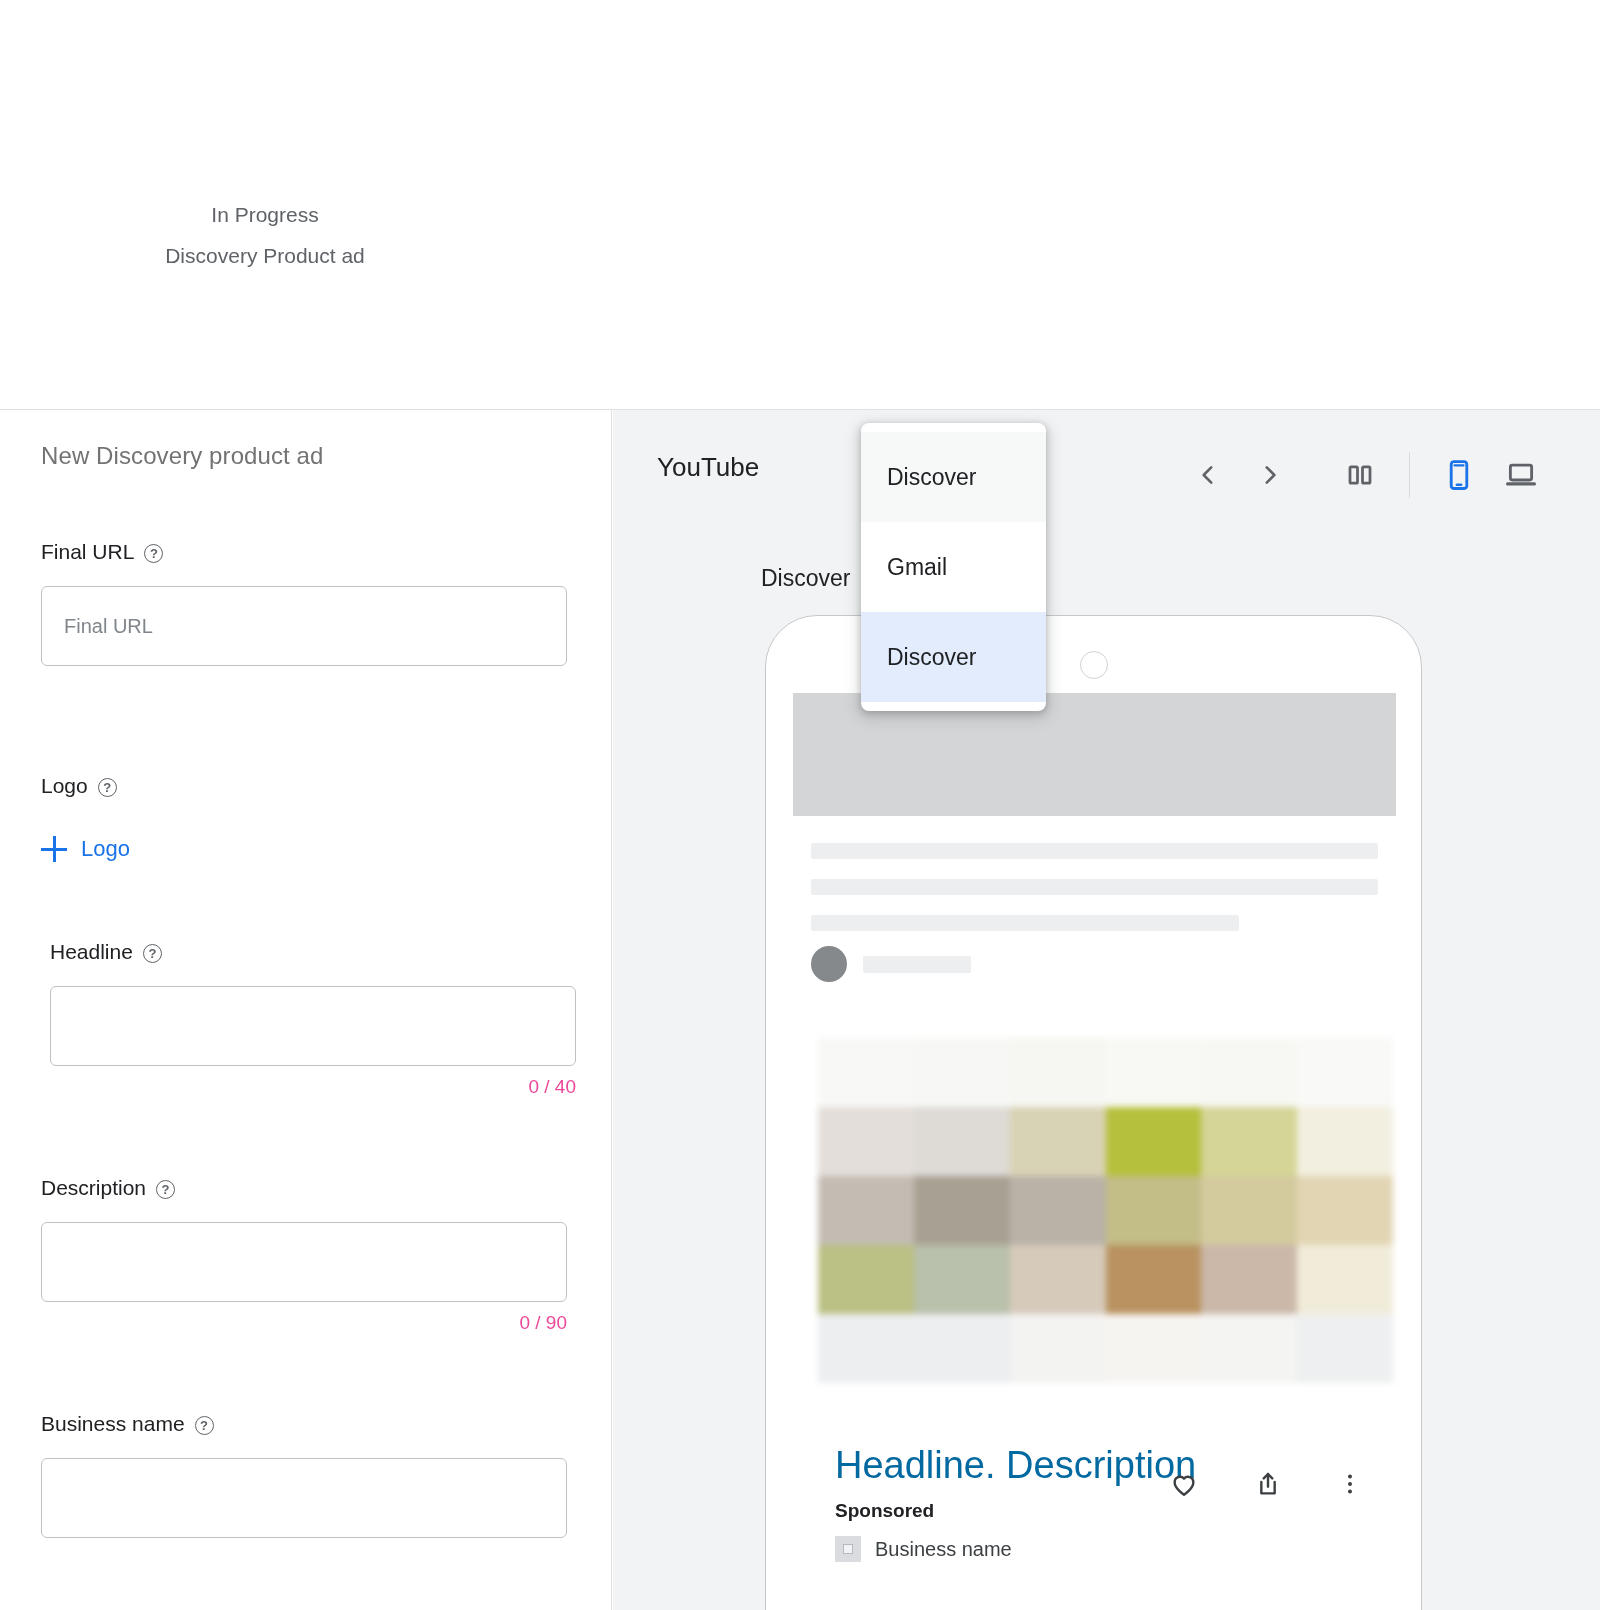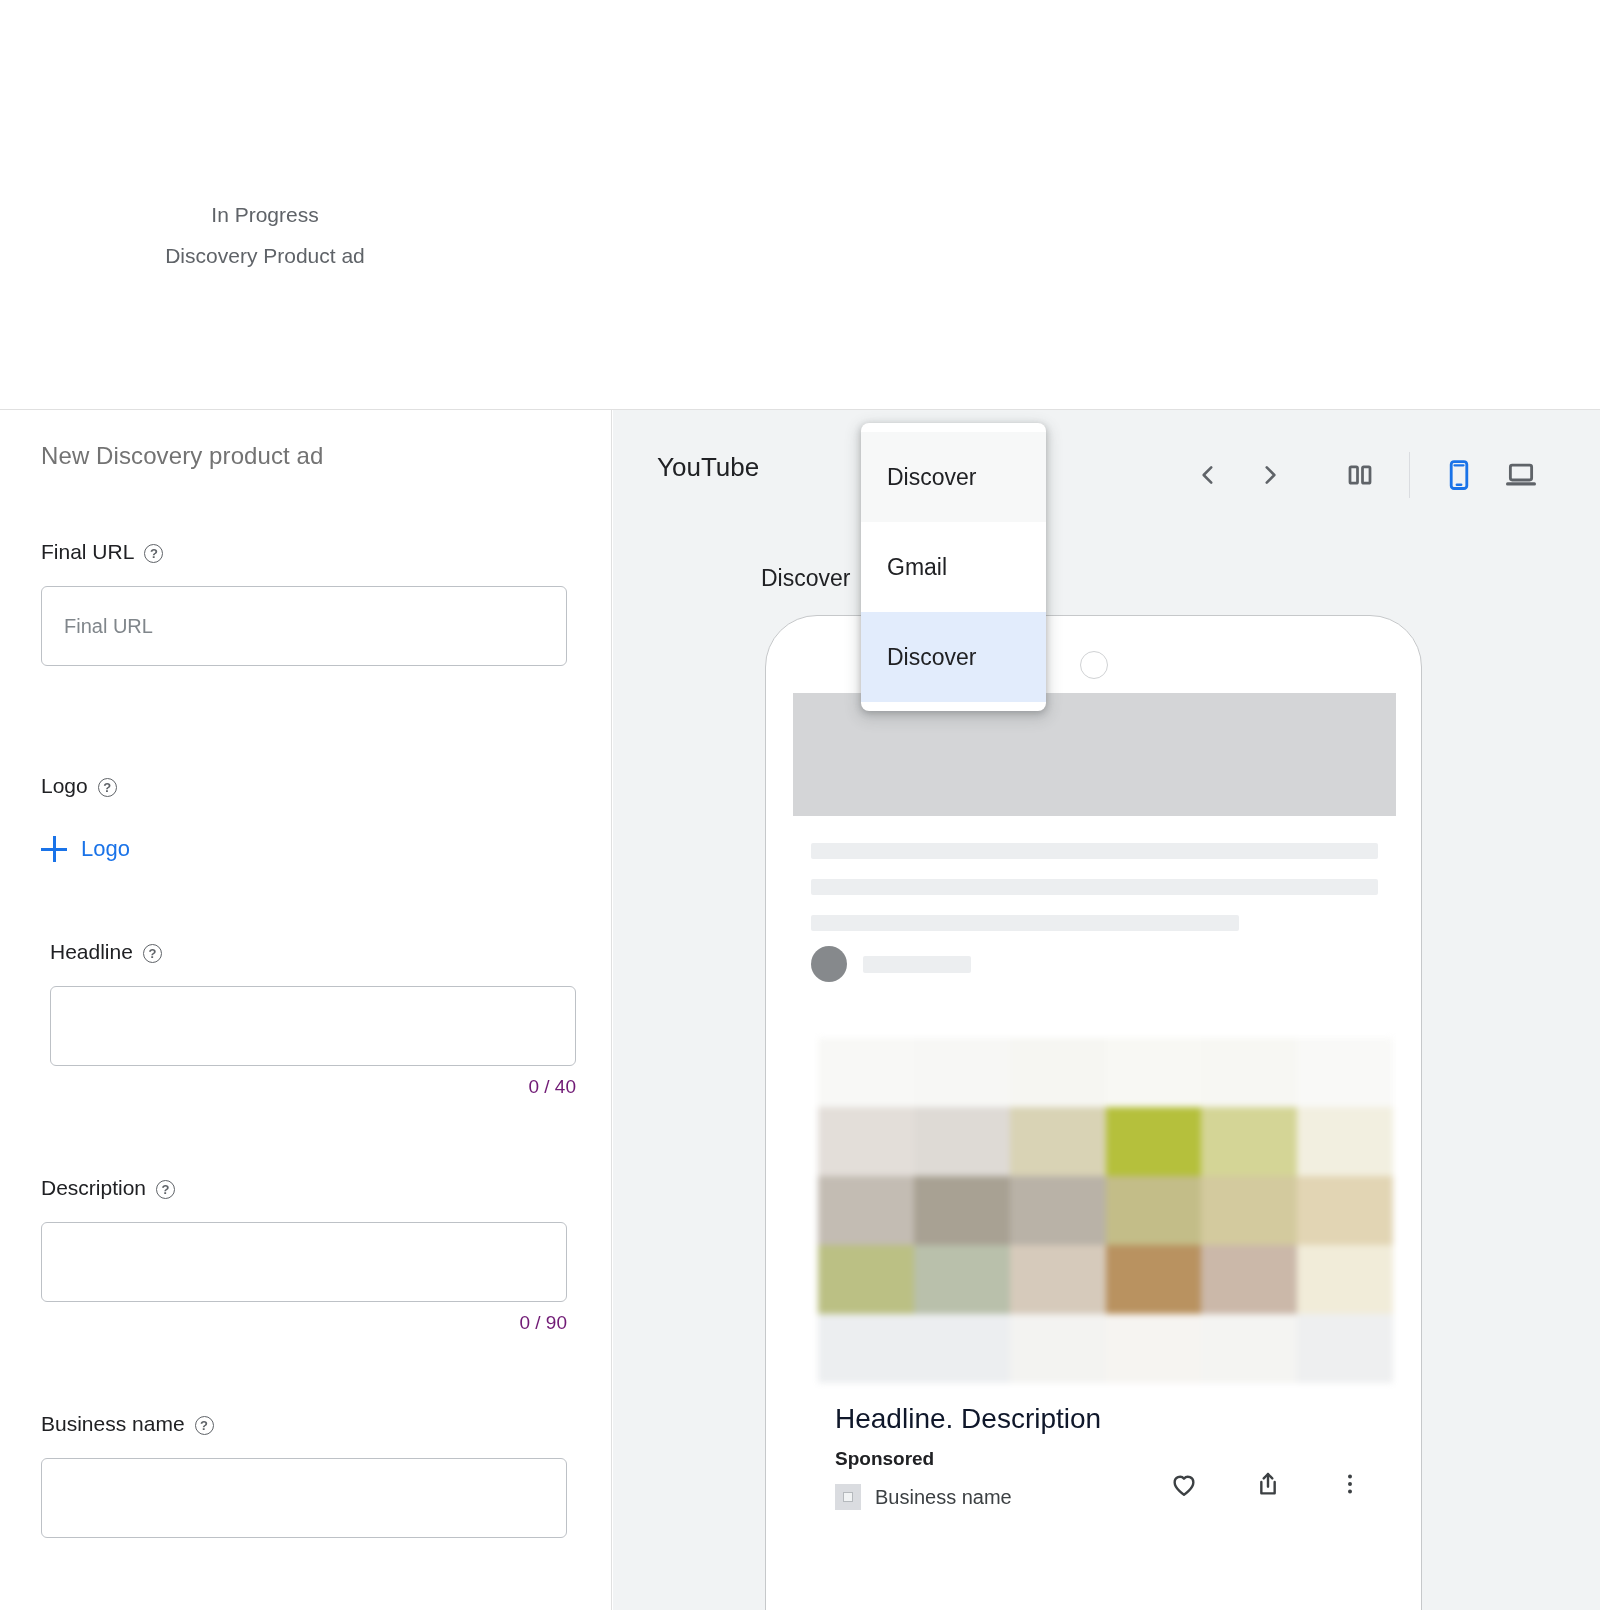--- a/index.html
+++ b/index.html
@@ -77,21 +77,21 @@
     border: 1px solid #bdc1c6; border-radius: 6px;
     background: #fff; padding: 0 22px;
     font-size: 20px; color: #202124;
     font-family: "Liberation Sans", sans-serif;
     outline: none;
   }
   .text-input::placeholder { color: #80868b; }
 
   .counter {
     width: 526px; text-align: right;
-    font-size: 19px; color: #701a75; margin-top: 10px;
+    font-size: 19px; color: #ec4899; margin-top: 10px;
   }
 
   .add-logo-btn {
     display: inline-flex; align-items: center; gap: 14px;
     background: none; border: none; padding: 0;
     color: #1a73e8; font-size: 22px; cursor: pointer;
     font-family: "Liberation Sans", sans-serif;
   }
   .plus-icon {
     display: inline-block; position: relative;
@@ -191,21 +191,21 @@
     display: grid;
     grid-template-columns: repeat(6, 1fr);
     grid-template-rows: repeat(5, 1fr);
     filter: blur(3px);
   }
   .mosaic span { display: block; }
 
   .card-text {
     position: absolute; left: 42px; top: 710px; width: 560px;
   }
-  .card-headline { font-size: 28px; color: #0f172a; }
+  .card-headline { font-size: 38px; color: #0369a1; margin-top: 41px; }
   .card-sponsored {
     font-size: 19px; color: #202124; font-weight: bold; margin-top: 13px;
   }
   .card-biz-row {
     display: flex; align-items: center; gap: 14px; margin-top: 14px;
   }
   .biz-favicon {
     width: 26px; height: 26px; background: #dadce0;
     display: flex; align-items: center; justify-content: center;
   }

